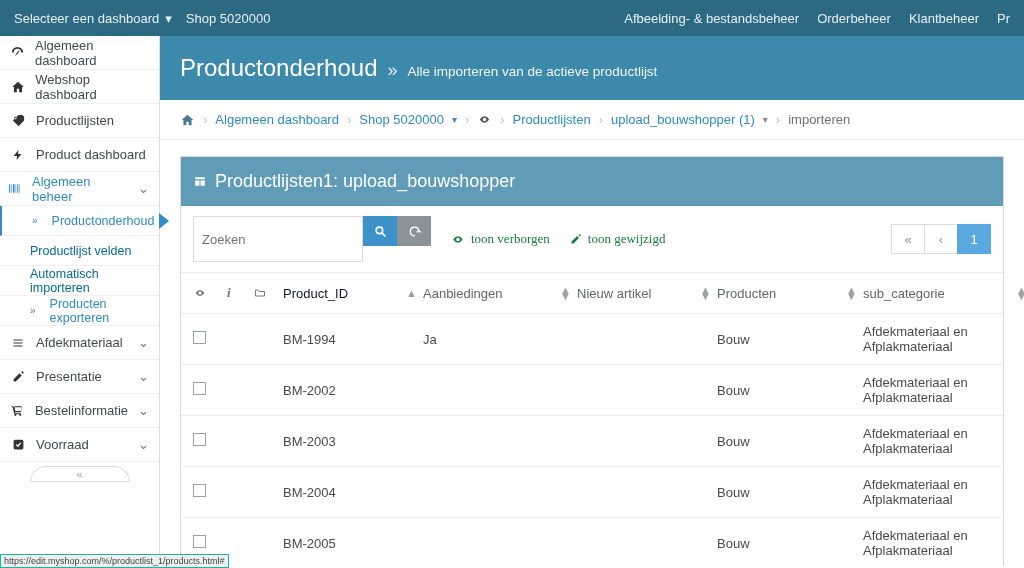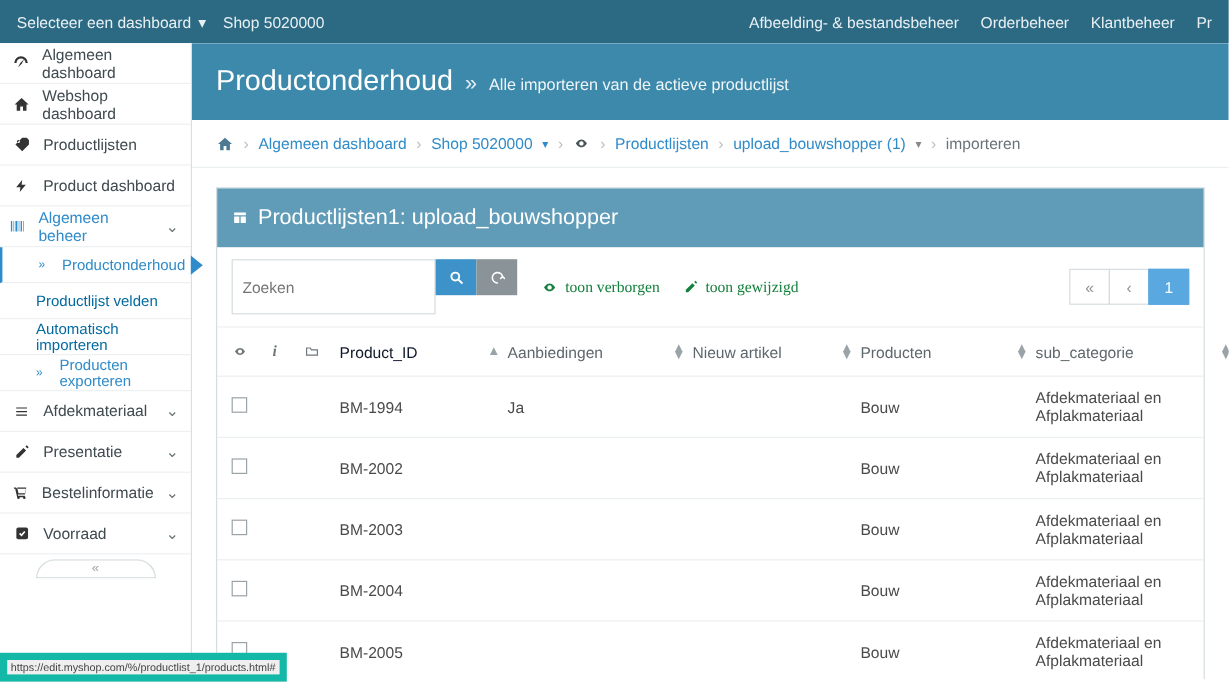--- a/index.html
+++ b/index.html
@@ -47,21 +47,21 @@
 .pager .pg { width: 34px; height: 30px; border: 1px solid #d6dde0; display: inline-flex; align-items: center; justify-content: center; color: #8a9398; margin-left: -1px; font-size: 13px; cursor:pointer;}
 .pager .pg.active { background: #5aa8e0; color: #fff; border-color: #5aa8e0; }
 
 .tbl-head, .tbl-row { display: grid; grid-template-columns: 34px 26px 30px 140px 154px 140px 146px 170px; align-items: center; padding: 10px 12px; border-bottom: 1px solid #eceff1; }
 .tbl-head { color: #5e676c; font-size: 13px; padding-top: 12px; padding-bottom: 12px;}
 .tbl-head .col { display: flex; align-items: center; gap: 6px; position: relative;}
 .sort { margin-left:auto; color:#9aa3a7; font-size:11px; display:flex; flex-direction:column; line-height:6px; padding-right:6px;}
 .sort.single { flex-direction: row; }
 .chk { width: 13px; height: 13px; border: 1px solid #9aa3a7; display: inline-block; }
 .pid-link { color: #0f172a; }
-.statusbar { position: absolute; bottom: 0; left: 0; font-size: 9px; background: #efefef; padding: 1px 3px; color:#444; border:6px solid #14b8a6;}
+.statusbar { position: absolute; bottom: 0; left: 0; font-size: 9px; background: #efefef; padding: 1px 3px; color:#444; border:1px solid #14b8a6;}
 .collapse-handle { height: 20px; display:flex; justify-content:center; align-items:flex-start; margin-top:4px;}
 .collapse-handle .pill { border:1px solid #d6dde0; border-radius: 24px 24px 0 0; width:100px; height:16px; display:flex; justify-content:center; align-items:center; color:#9aa3a7; font-size:11px;}
 svg { display:block; }
 </style>
 </head>
 <body>
 
 <div class="topbar">
   <div class="topbar-left">
     <div class="dash-sel">

